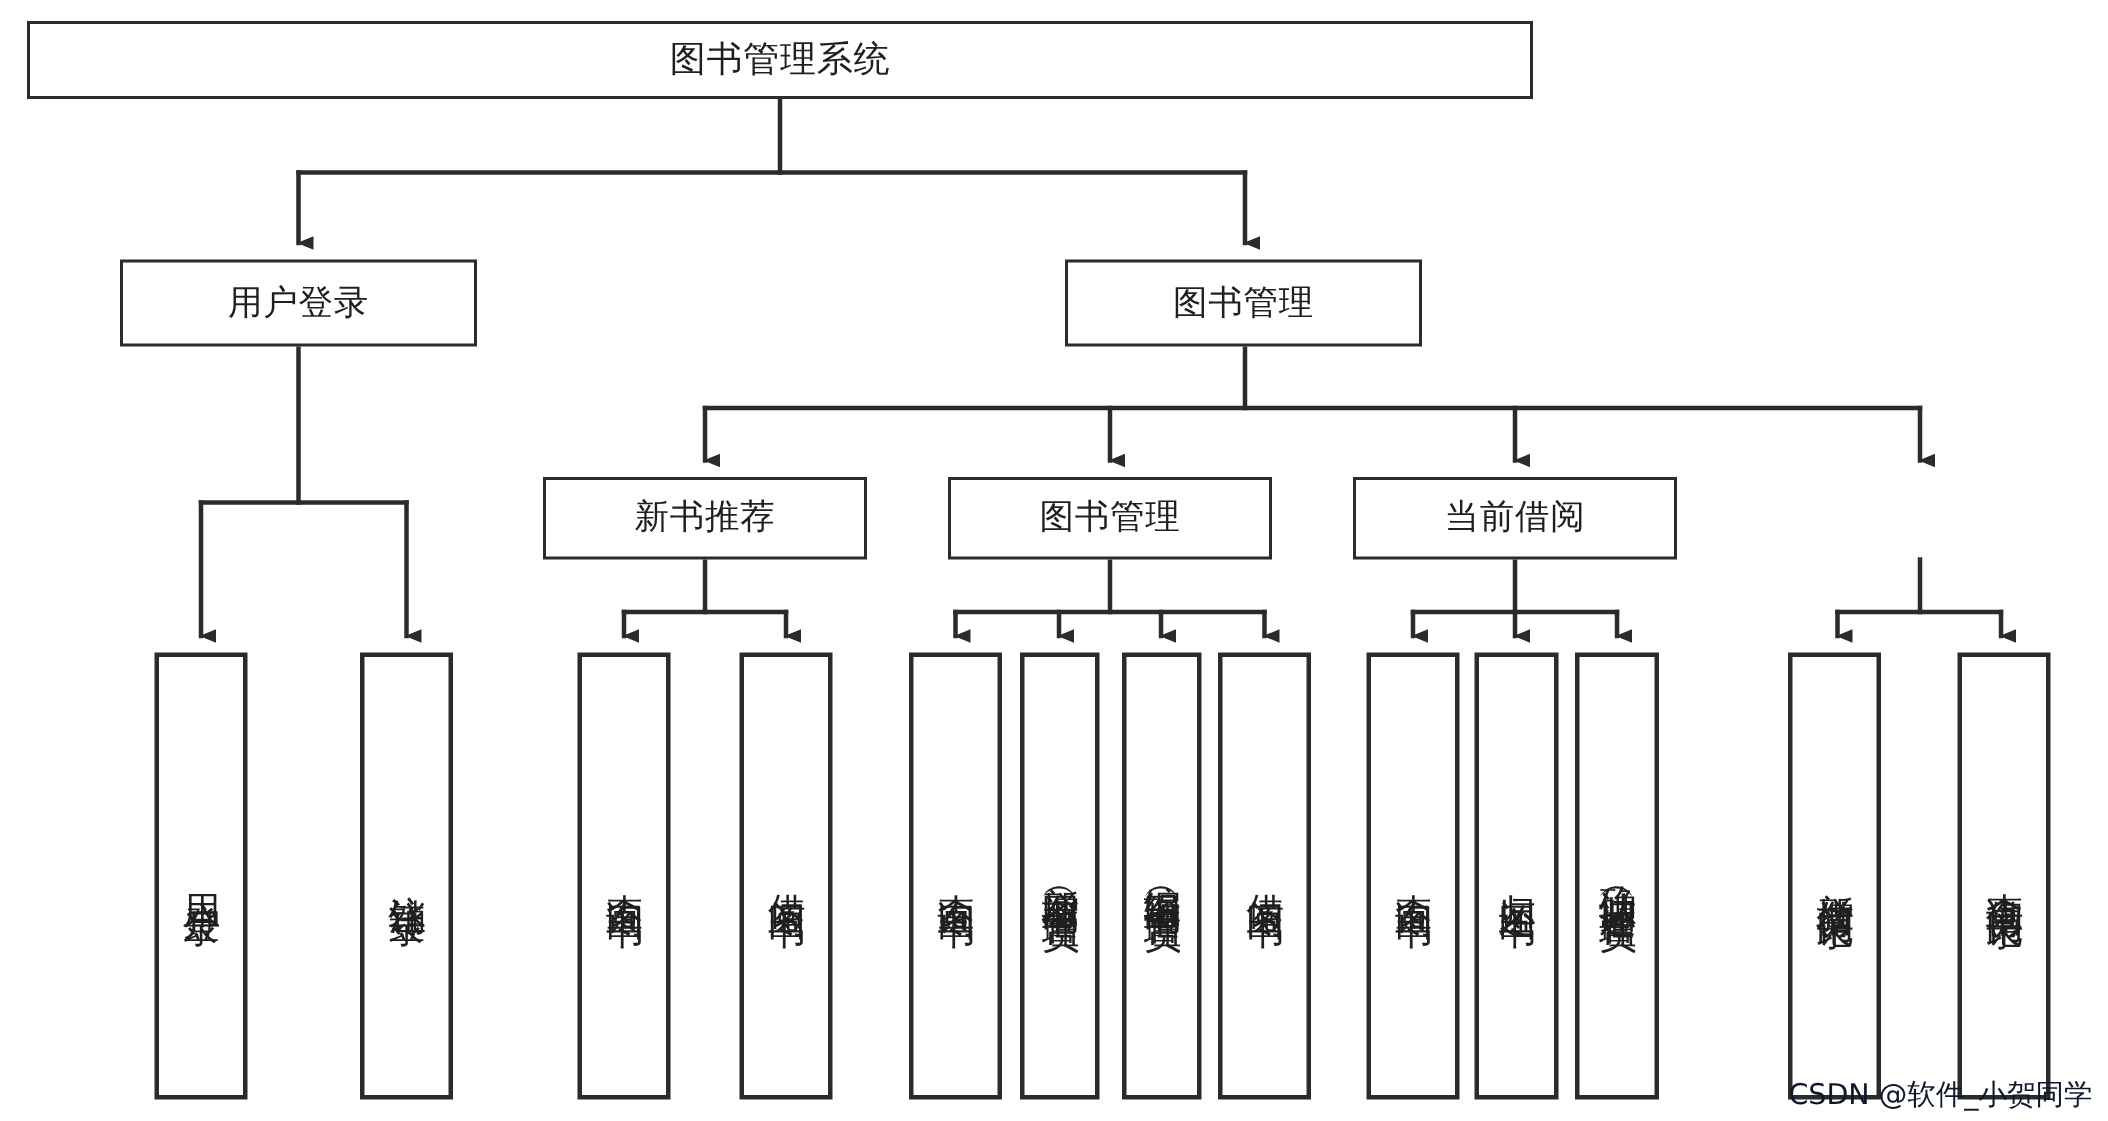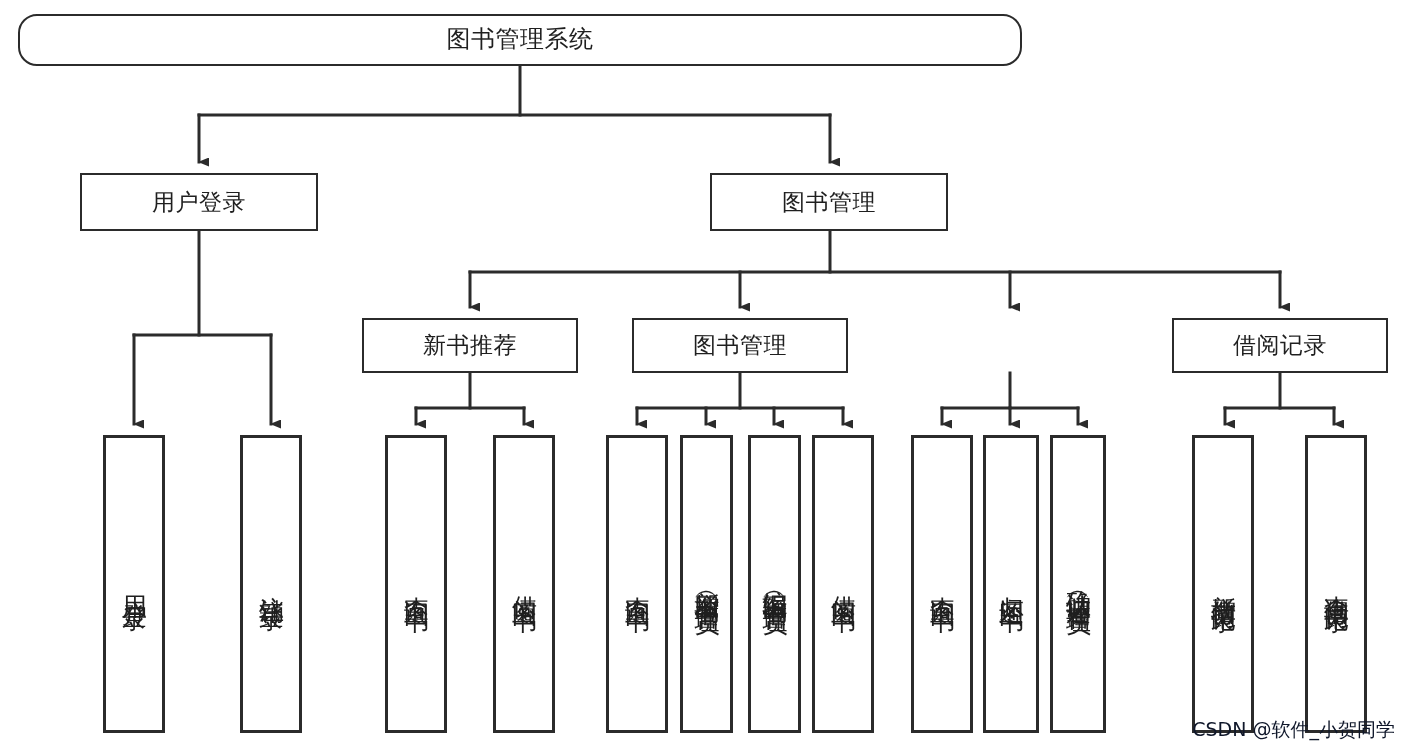--- a/index.html
+++ b/index.html
@@ -121,44 +121,44 @@
       <path d="M1010,408 L1010,424" marker-end="url(#arw)"></path>
       <path d="M1078,408 L1078,424" marker-end="url(#arw)"></path>
 
       <path d="M1280,373 L1280,408"></path>
       <path d="M1225,408 L1334,408"></path>
       <path d="M1225,408 L1225,424" marker-end="url(#arw)"></path>
       <path d="M1334,408 L1334,424" marker-end="url(#arw)"></path>
     </g>
   </svg>
 
-  <div class="node root" style="left:18px; top:14px; width:1004px; height:52px;border-radius:19px;">
+  <div class="node root" style="left:18px; top:14px; width:1004px; height:52px;">
     <span class="label">图书管理系统</span>
   </div>
 
   <div class="node" style="left:80px; top:173px; width:238px; height:58px;">
     <span class="label">用户登录</span>
   </div>
 
   <div class="node" style="left:710px; top:173px; width:238px; height:58px;">
     <span class="label">图书管理</span>
   </div>
 
   <div class="node" style="left:362px; top:318px; width:216px; height:55px;">
     <span class="label">新书推荐</span>
   </div>
 
   <div class="node" style="left:632px; top:318px; width:216px; height:55px;">
     <span class="label">图书管理</span>
   </div>
 
-
-  <div class="node" style="left:1172px; top:318px; width:216px; height:55px;">
-    <span class="label">借阅记录</span>
-  </div>
+  <div class="node" style="left:902px; top:318px; width:216px; height:55px;">
+    <span class="label">当前借阅</span>
+  </div>
+
 
   <div class="node leaf" style="left:103px; top:435px; width:62px; height:298px;">
     <span class="label">用户登录</span>
   </div>
   <div class="node leaf" style="left:240px; top:435px; width:62px; height:298px;">
     <span class="label">注销登录</span>
   </div>
 
   <div class="node leaf" style="left:385px; top:435px; width:62px; height:298px;">
     <span class="label">查询图书</span>

